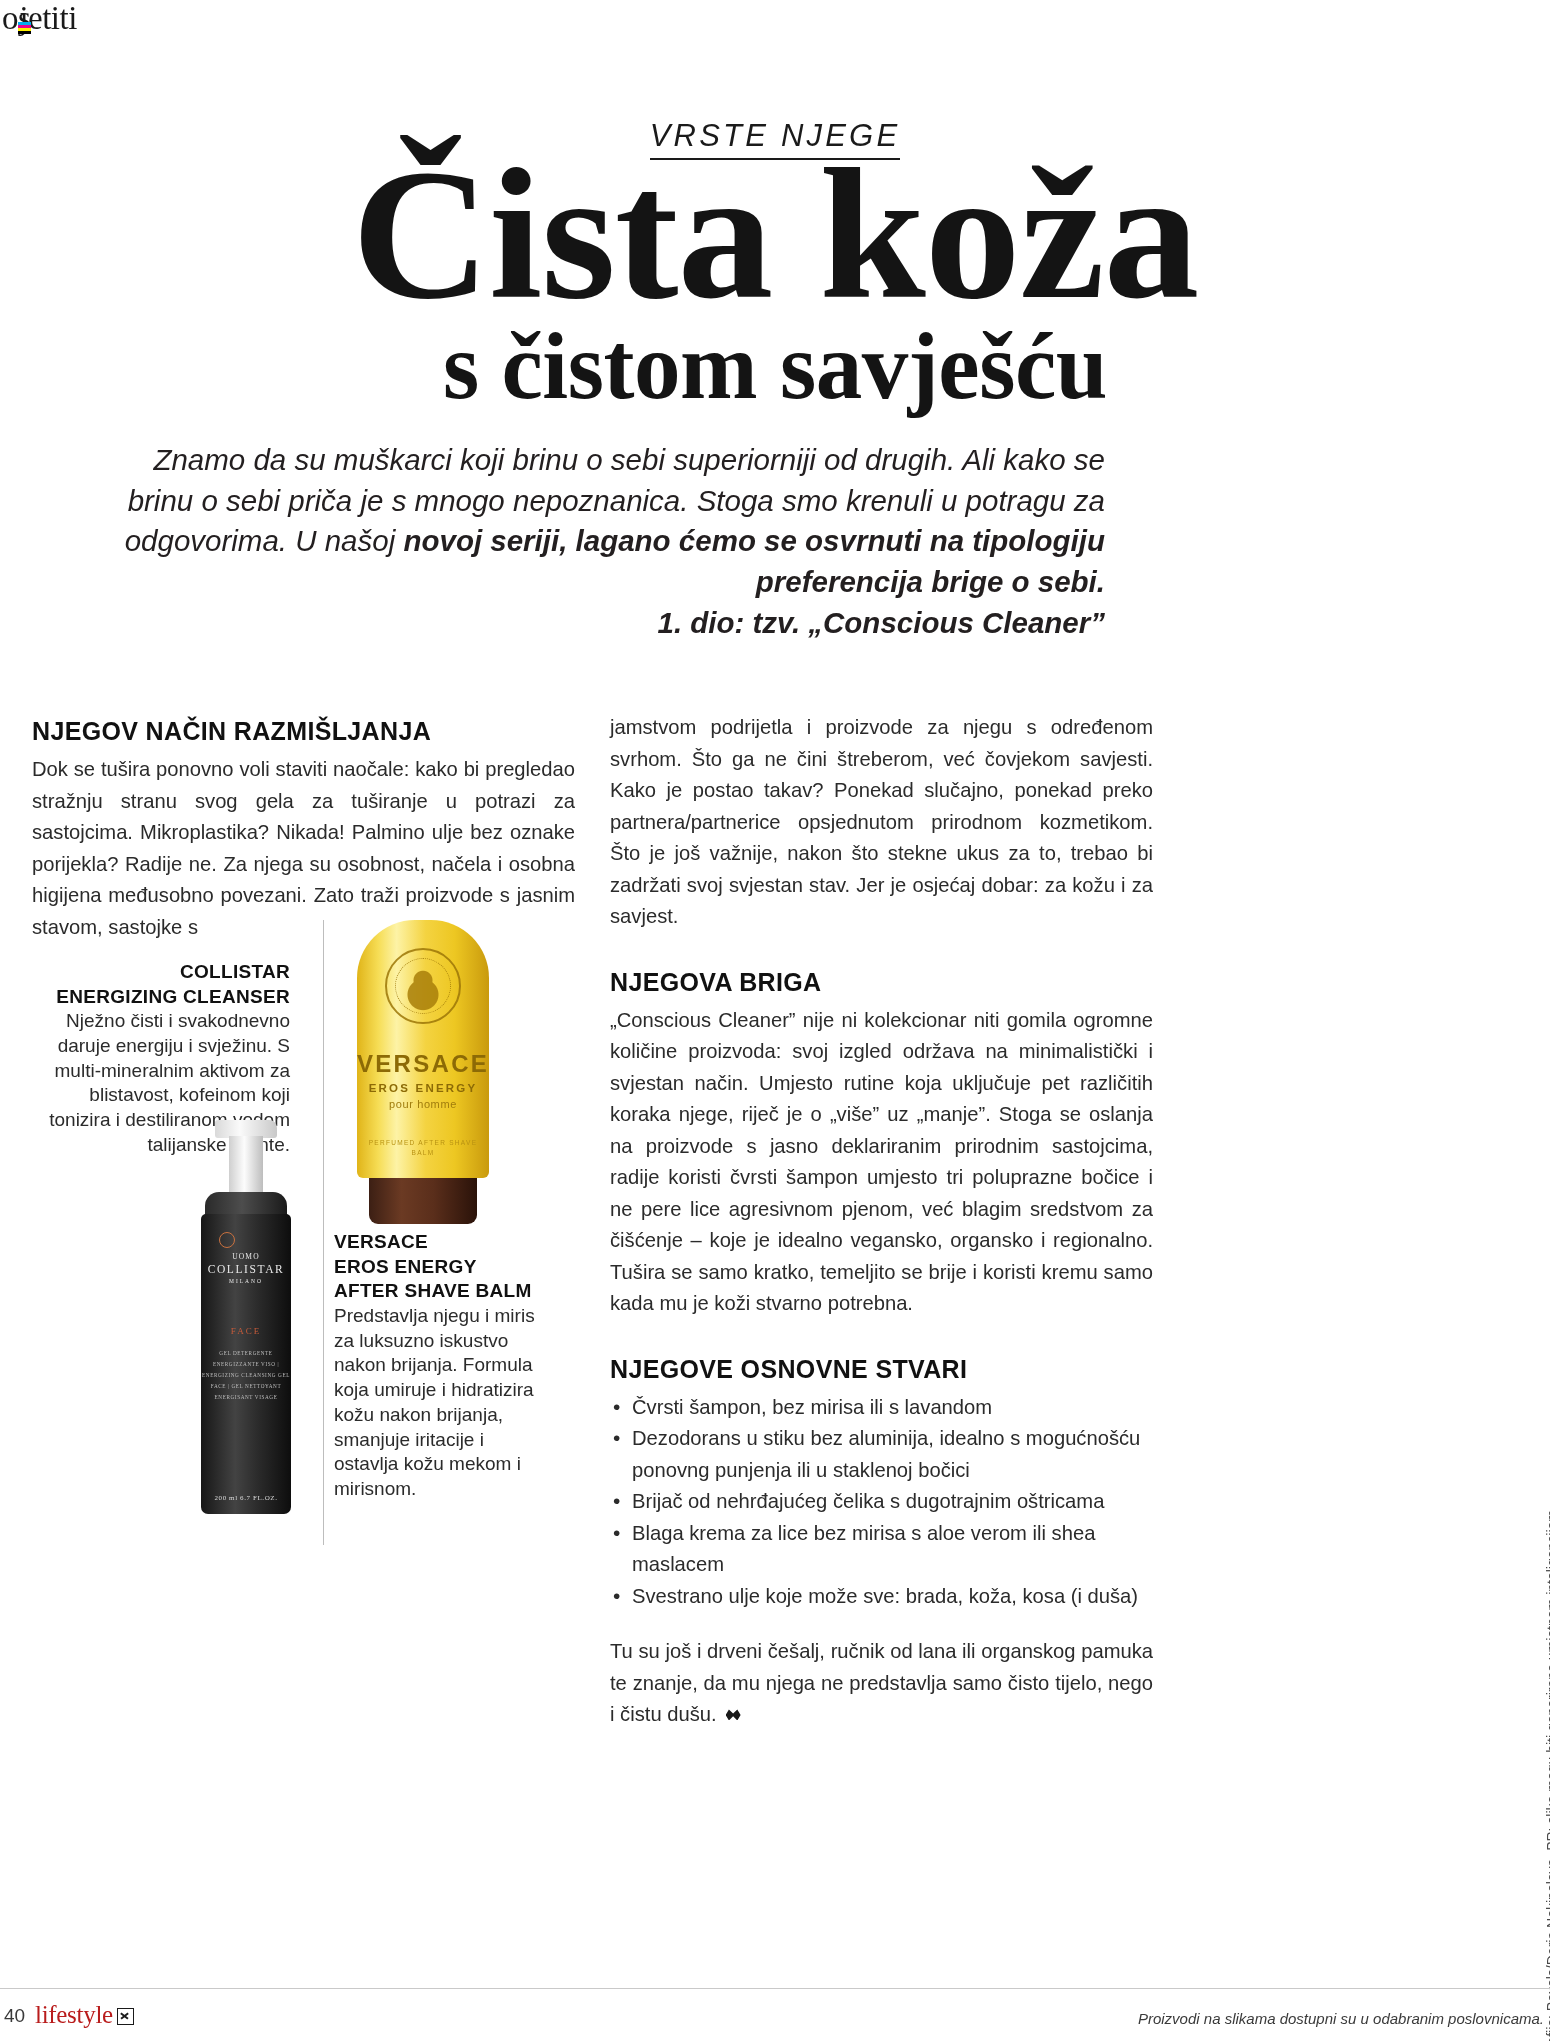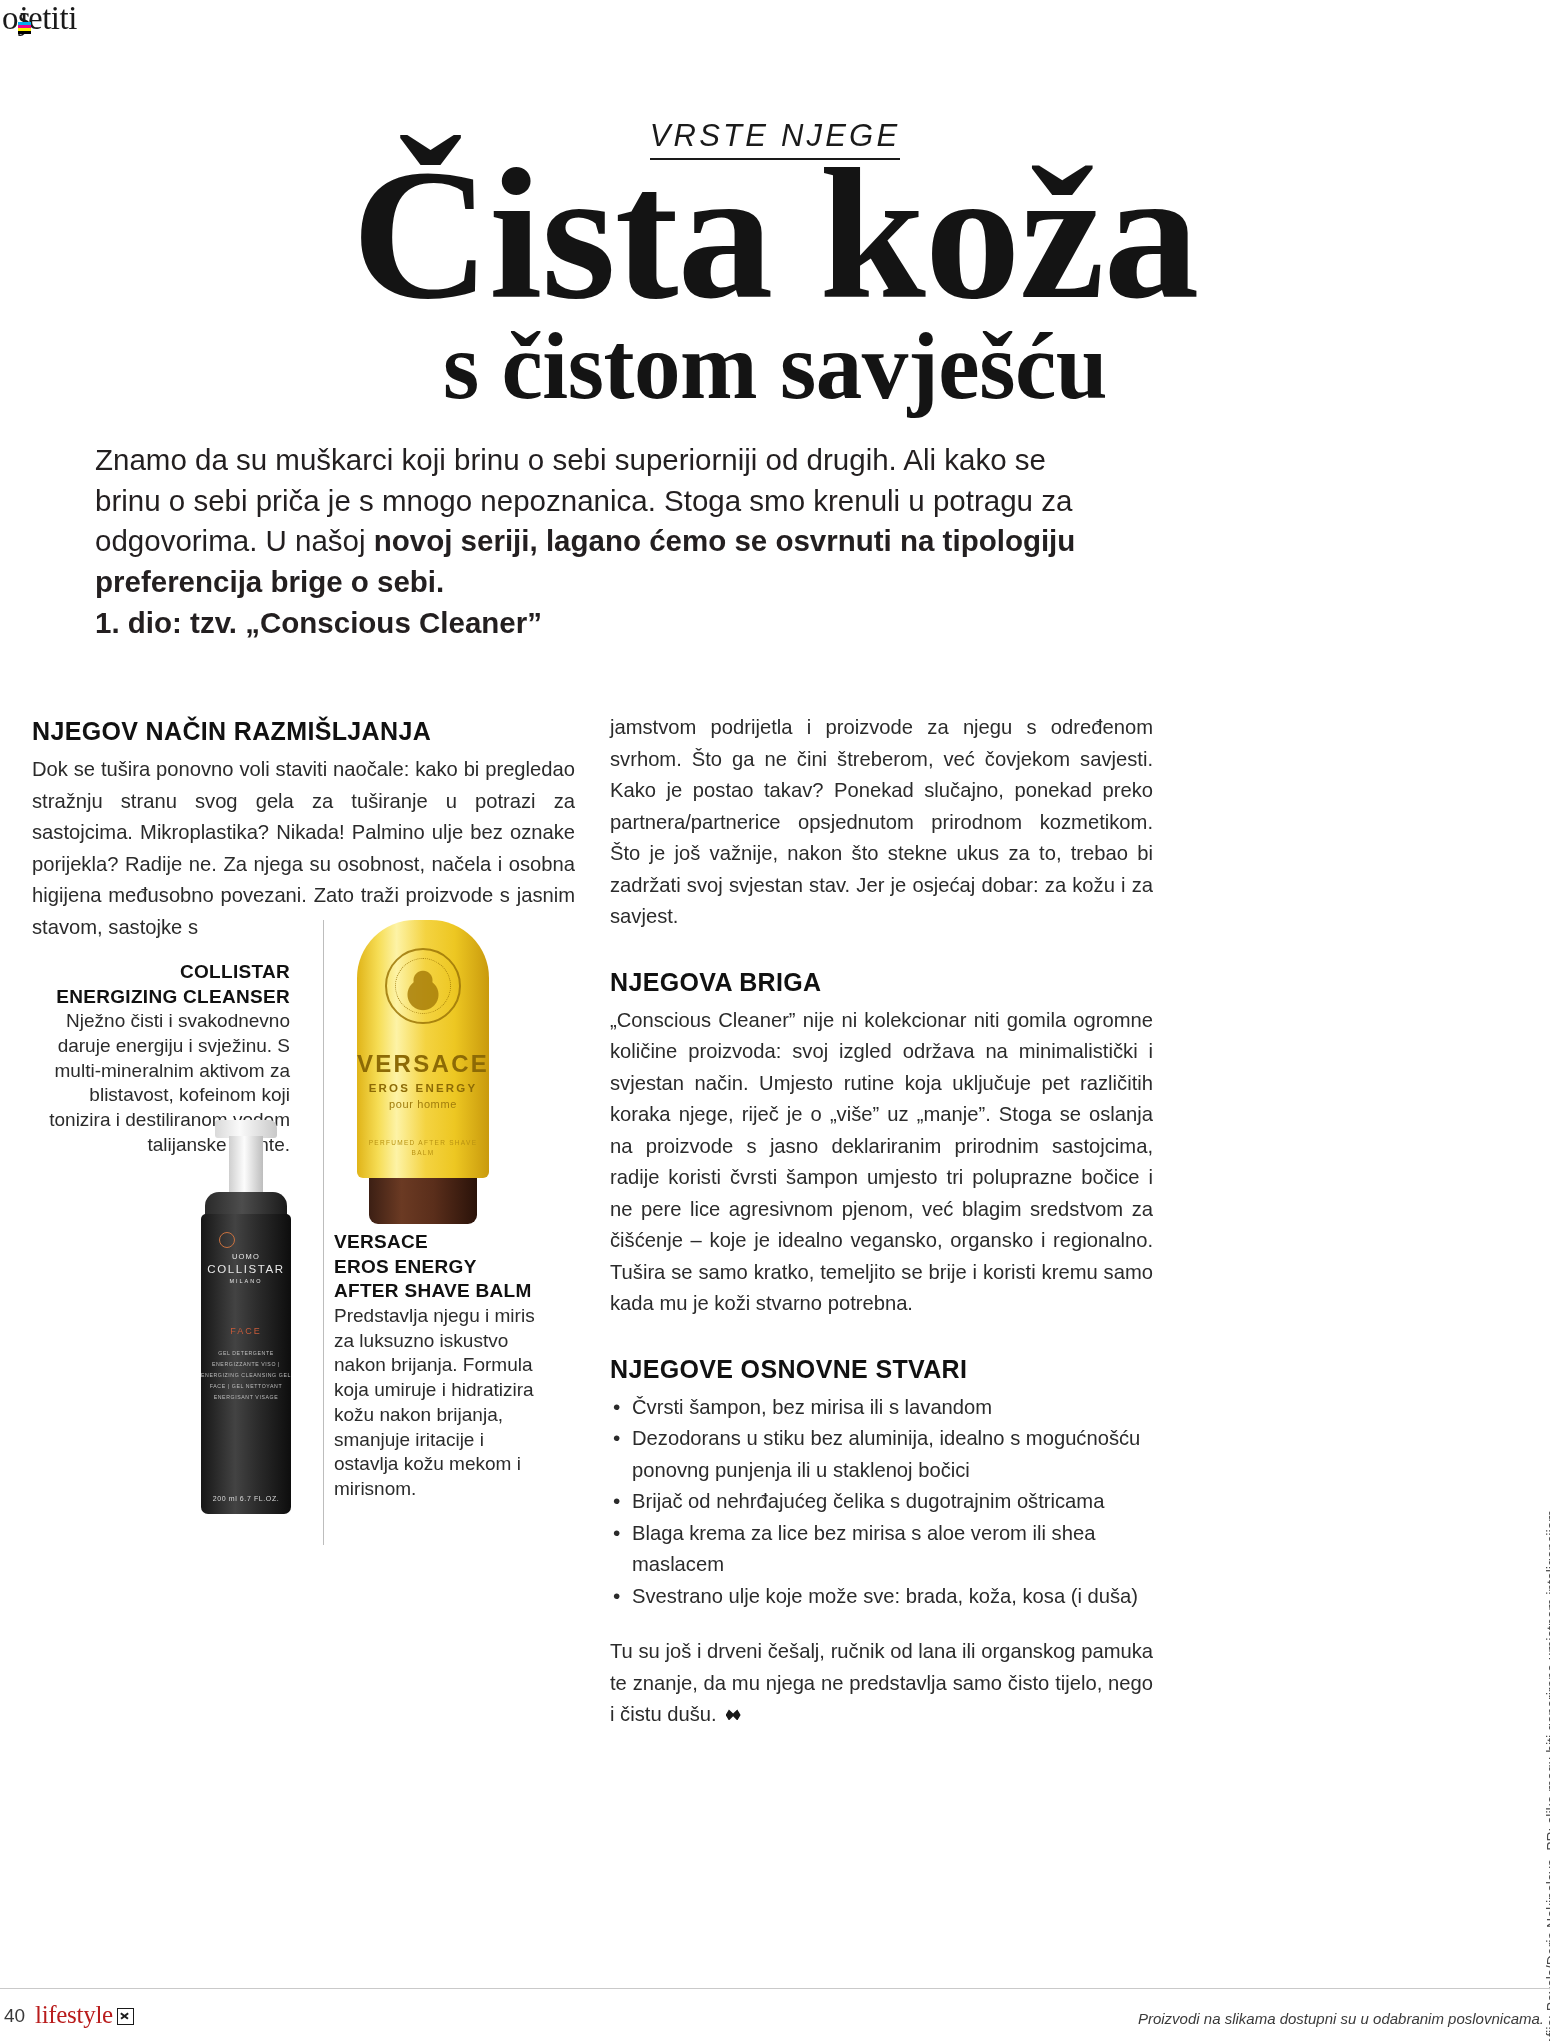--- a/index.html
+++ b/index.html
@@ -95,23 +95,24 @@
     color: #141414;
     transform: scaleX(0.97);
   }
 
   
   .deck {
     position: absolute;
     left: 95px;
     width: 1010px;
     top: 440px;
-    text-align: left;
+    text-align: right;
     font-size: 29.5px;
     line-height: 1.38;
+    font-style: italic;
     color: #231f20;
   }
   .deck b { font-weight: 700; }
 
   
   .col {
     position: absolute;
     font-size: 20.2px;
     line-height: 1.56;
     color: #2b2b2b;
@@ -203,20 +204,21 @@
     background: #bdbdbd;
   }
 
   
   .collistar {
     position: absolute;
     left: 143px;
     top: 200px;
     width: 148px;
     height: 400px;
+    font-family: Liberation Serif, serif;
   }
   .cs-pump {
     position: absolute;
     left: 40px; top: 0;
     width: 62px; height: 18px;
     background: linear-gradient(to right,#d9d9d9,#fafafa 40%,#c9c9c9);
     border-radius: 3px 8px 3px 3px;
   }
   .cs-neck {
     position: absolute;

